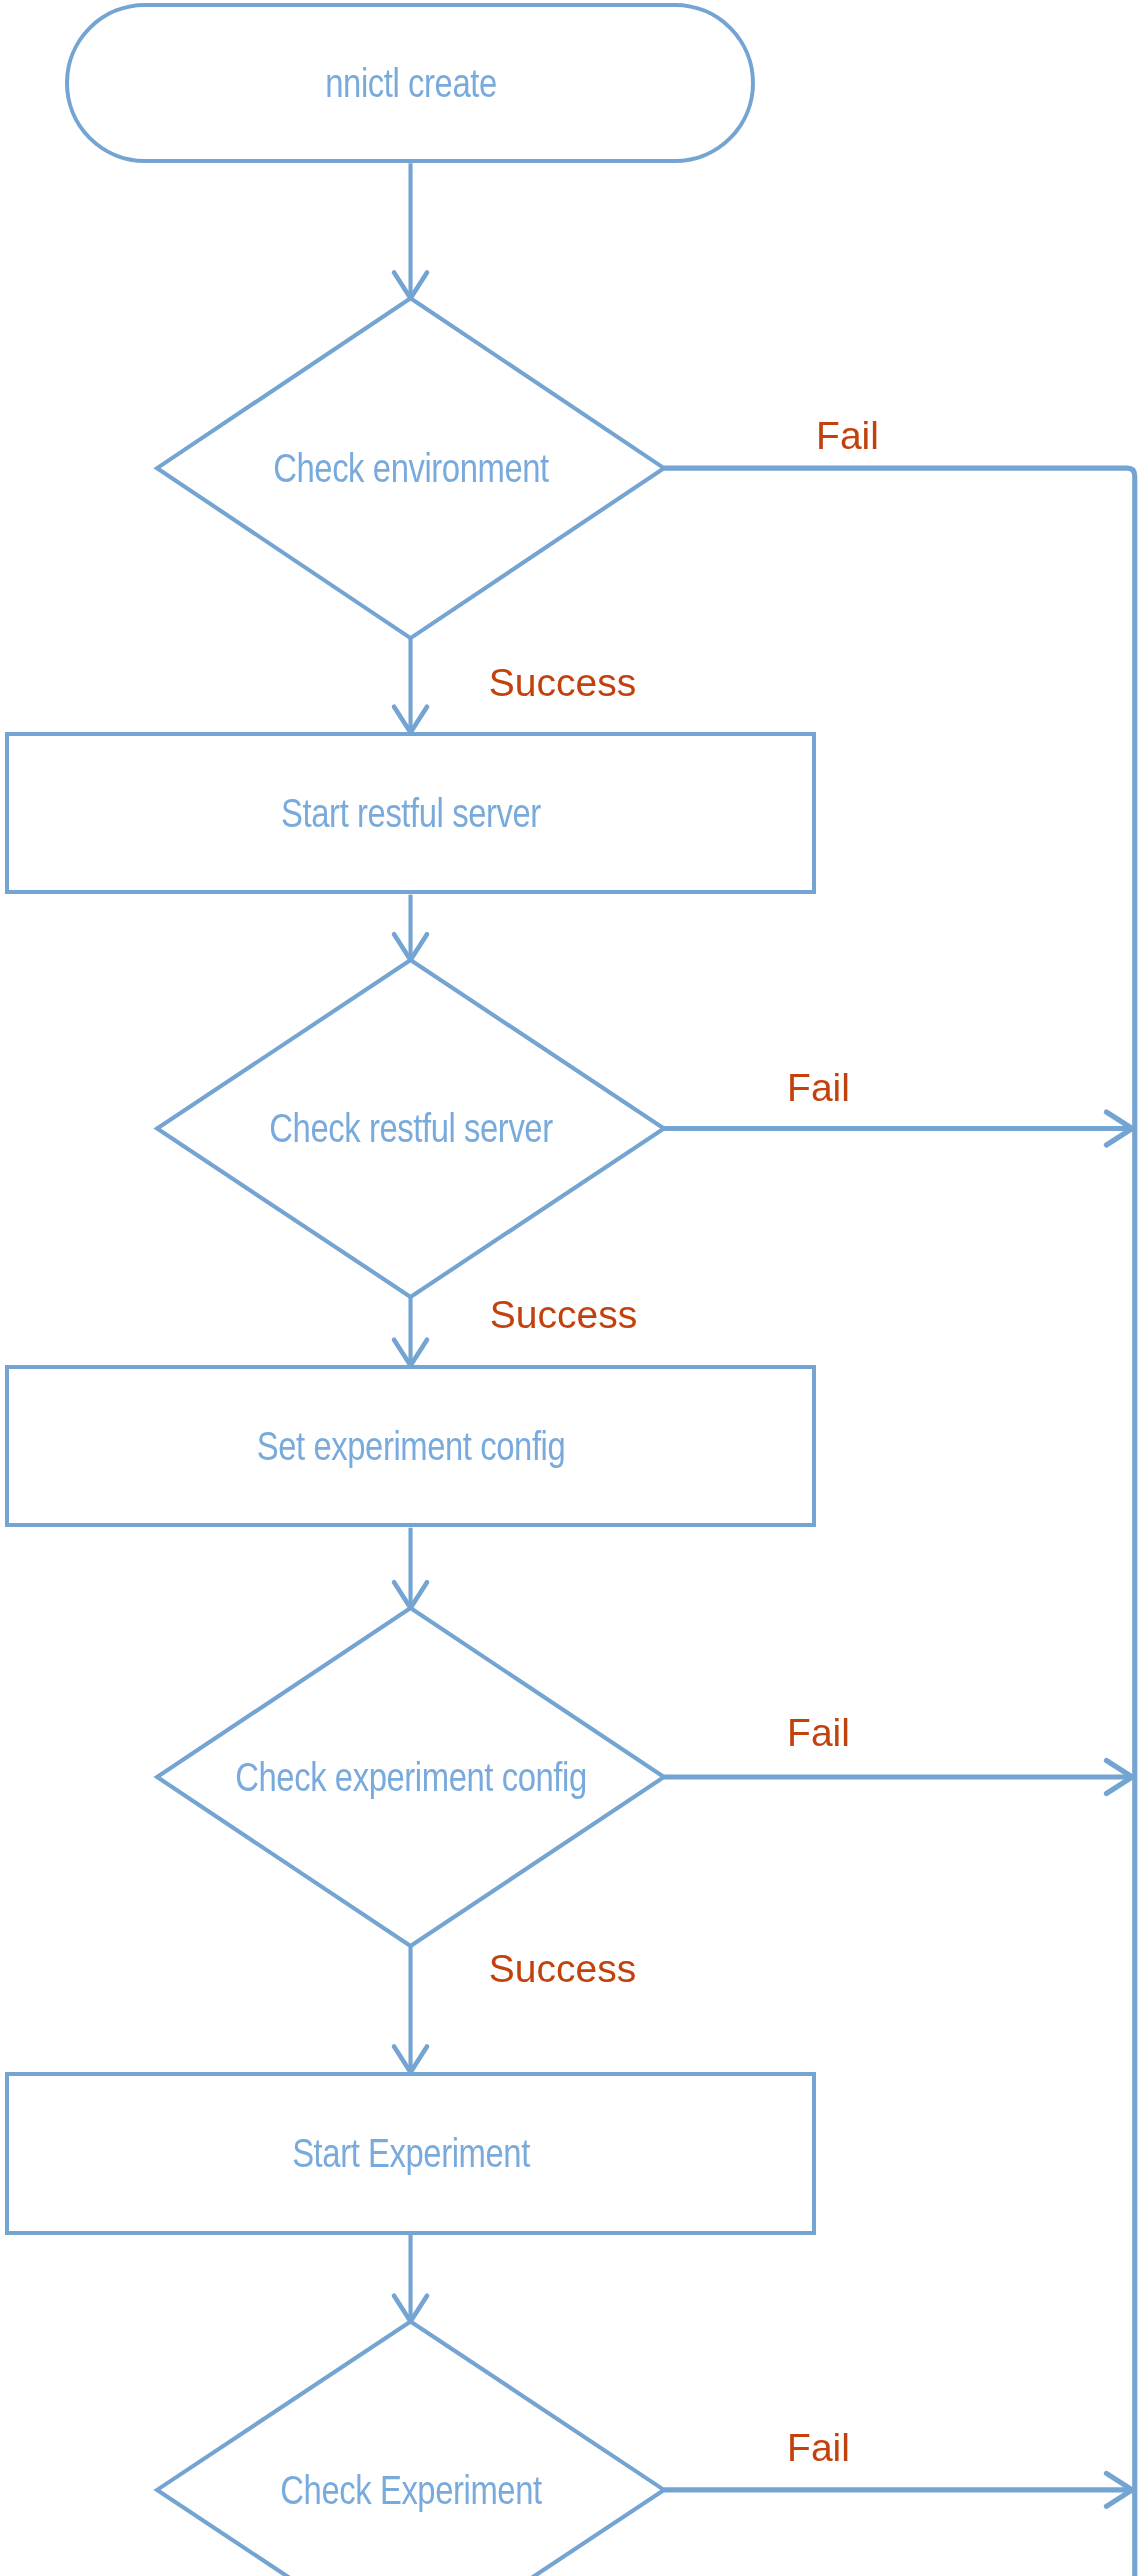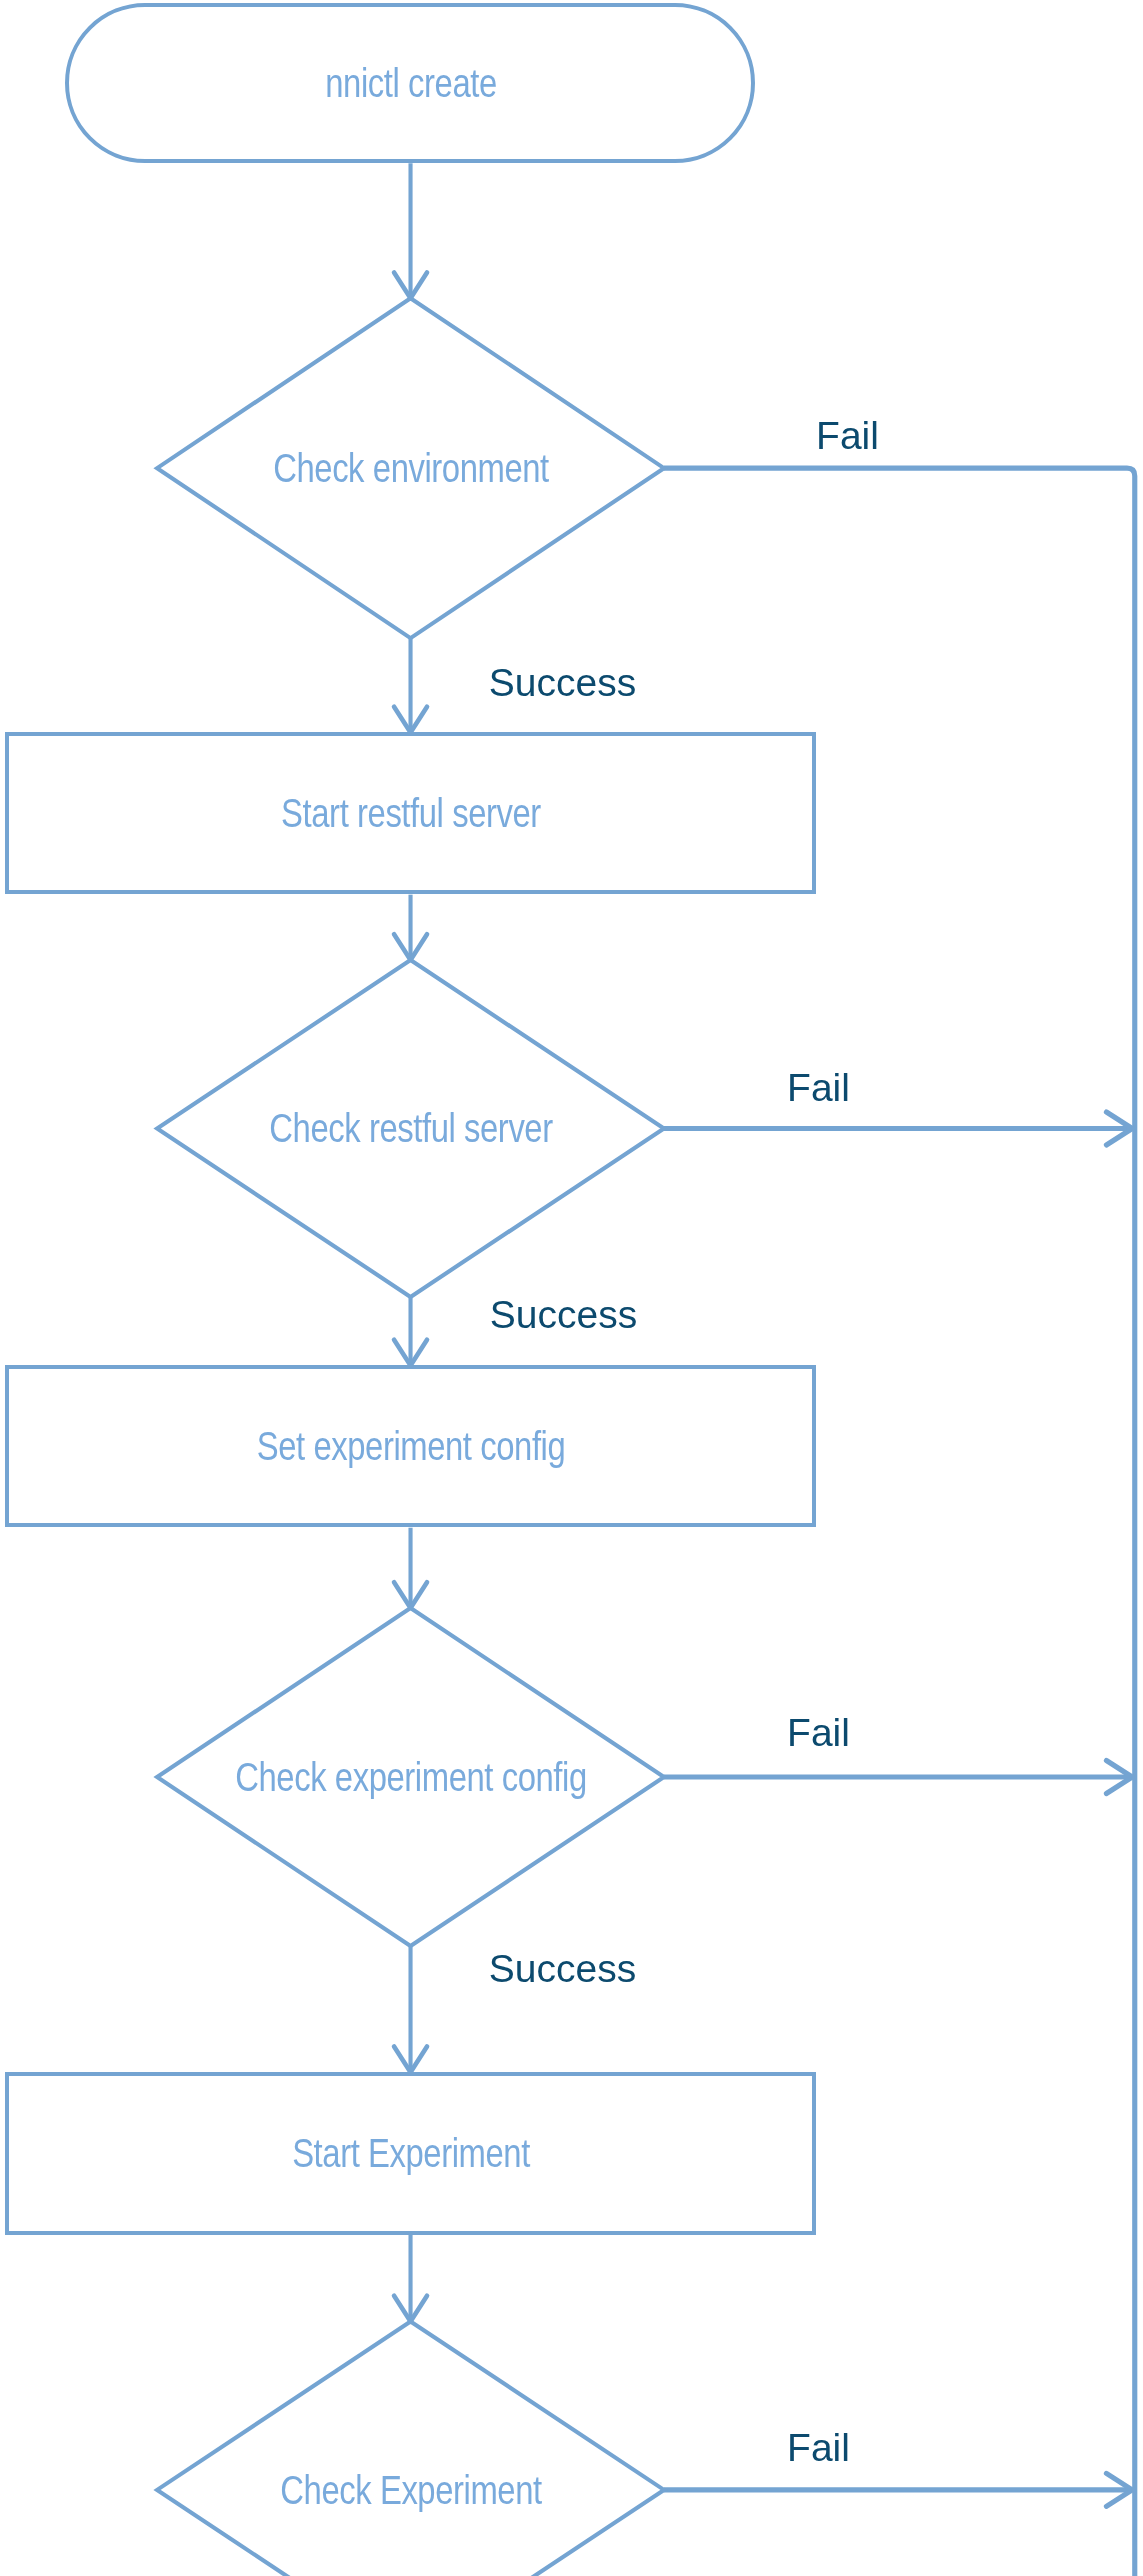--- a/index.html
+++ b/index.html
@@ -26,21 +26,21 @@
     letter-spacing: -0.5px;
     transform: scaleX(0.82);
     white-space: nowrap;
   }
   .edge-label {
     position: absolute;
     display: flex;
     align-items: center;
     justify-content: center;
     text-align: center;
-    color: #0c4a6e;
+    color: #c2410c;
     font-size: 39px;
     white-space: nowrap;
   }
 </style>
 </head>
 <body>
 
 <div class="canvas">
 
   <svg class="layer" width="1143" height="2888" viewBox="0 0 2219 5605">

